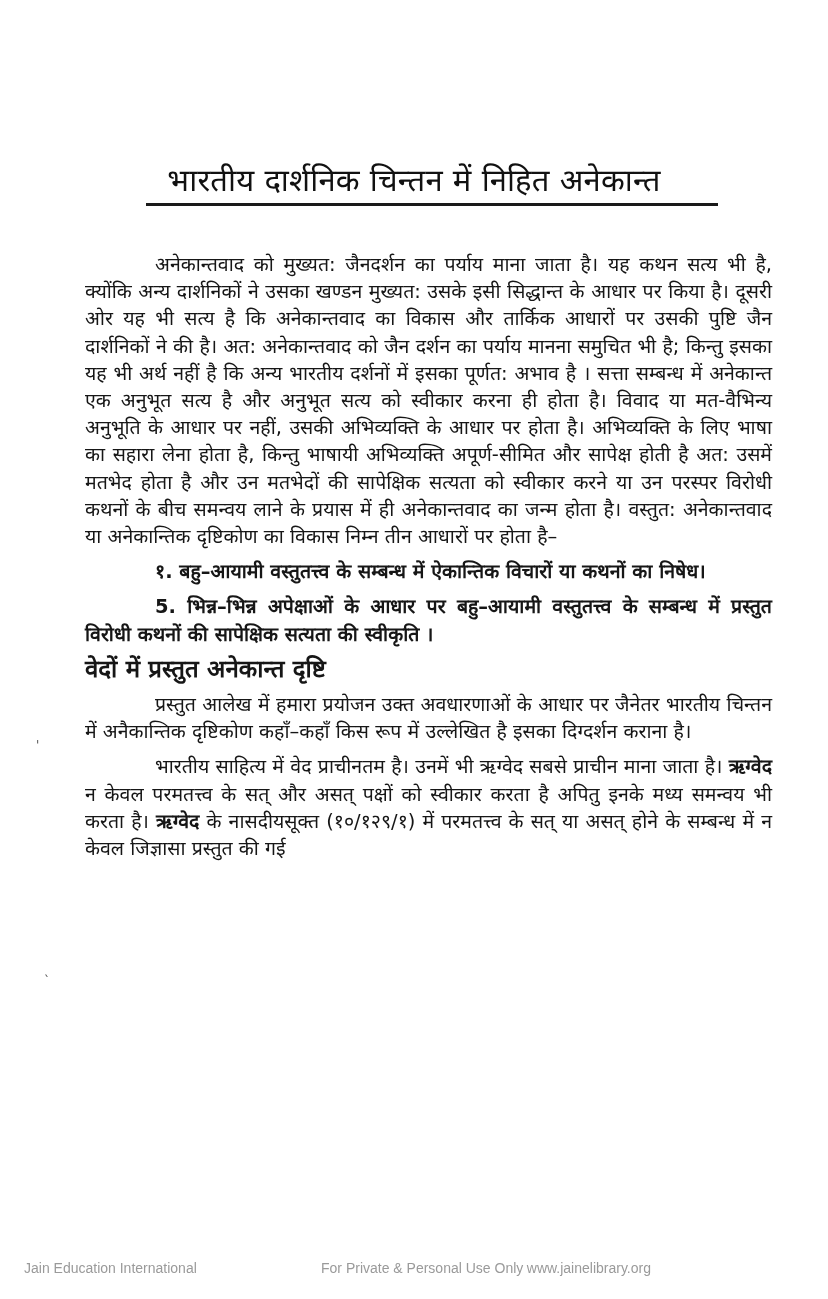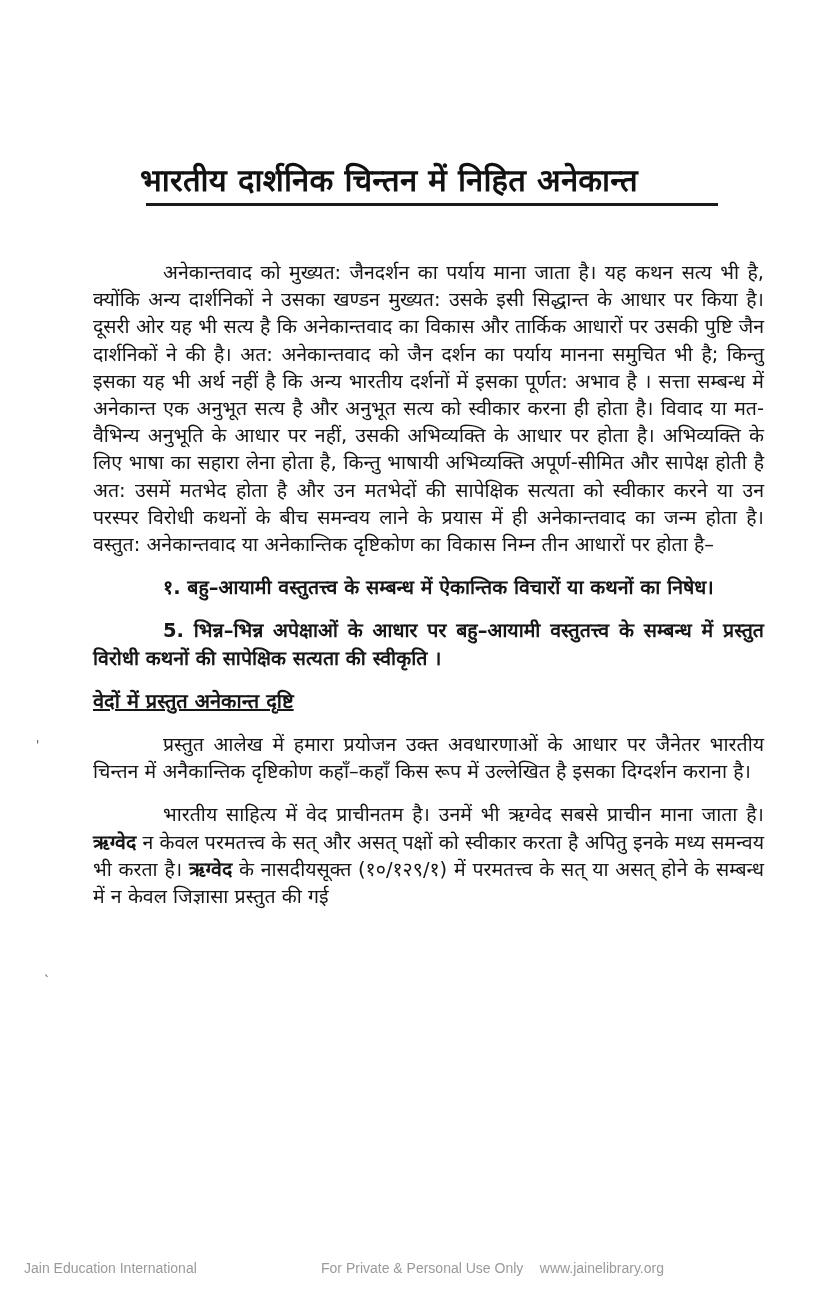--- a/index.html
+++ b/index.html
@@ -16,25 +16,26 @@
       font-family: "DejaVu Sans", "Liberation Sans", sans-serif;
     }
     .page {
       position: absolute;
       left: 0; top: 0;
       width: 828px;
       height: 1299px;
     }
     .title {
       position: absolute;
-      left: 140px;
+      left: 124px;
       top: 158px;
       width: 580px;
+      text-align: center;
       font-size: 31px;
-      font-weight: bold;
+      font-weight: normal;
       letter-spacing: 0.2px;
       color: #111;
       white-space: nowrap;
     }
     .title-rule {
       position: absolute;
       left: 146px;
       top: 203px;
       width: 572px;
       height: 3px;
@@ -43,54 +44,52 @@
     .body {
       position: absolute;
       left: 77px;
       top: 243px;
       width: 703px;
       font-size: 19.5px;
       line-height: 27.2px;
       text-align: justify;
     }
     .body p {
-      margin: 16px;
+      margin: 8px;
     }
     .indent {
       text-indent: 70px;
     }
     .list-item {
       text-indent: 70px;
       margin-top: 4px !important;
       font-weight: bold;
     }
     .section-heading {
       font-weight: bold;
-      font-size: 20px;
+      font-size: 24px;
       margin-top: 4px !important;
-      text-decoration: underline;
     }
     .bold {
       font-weight: bold;
     }
     .stray-mark {
       position: absolute;
       font-size: 12px;
       color: #555;
     }
     .footer {
       position: absolute;
       top: 1260px;
       left: 0;
       width: 675px;
       height: 20px;
       font-family: "Liberation Sans", sans-serif;
       font-size: 14px;
       color: #9a9a9a;
-      padding-left: 13px;
     }
     .footer span {
       position: absolute;
       top: 0;
       white-space: nowrap;
     }
     .footer .left { left: 24px; }
     .footer .center { left: 321px; }
     .footer .right { right: 24px; margin-left: 32px; }
   </style>

